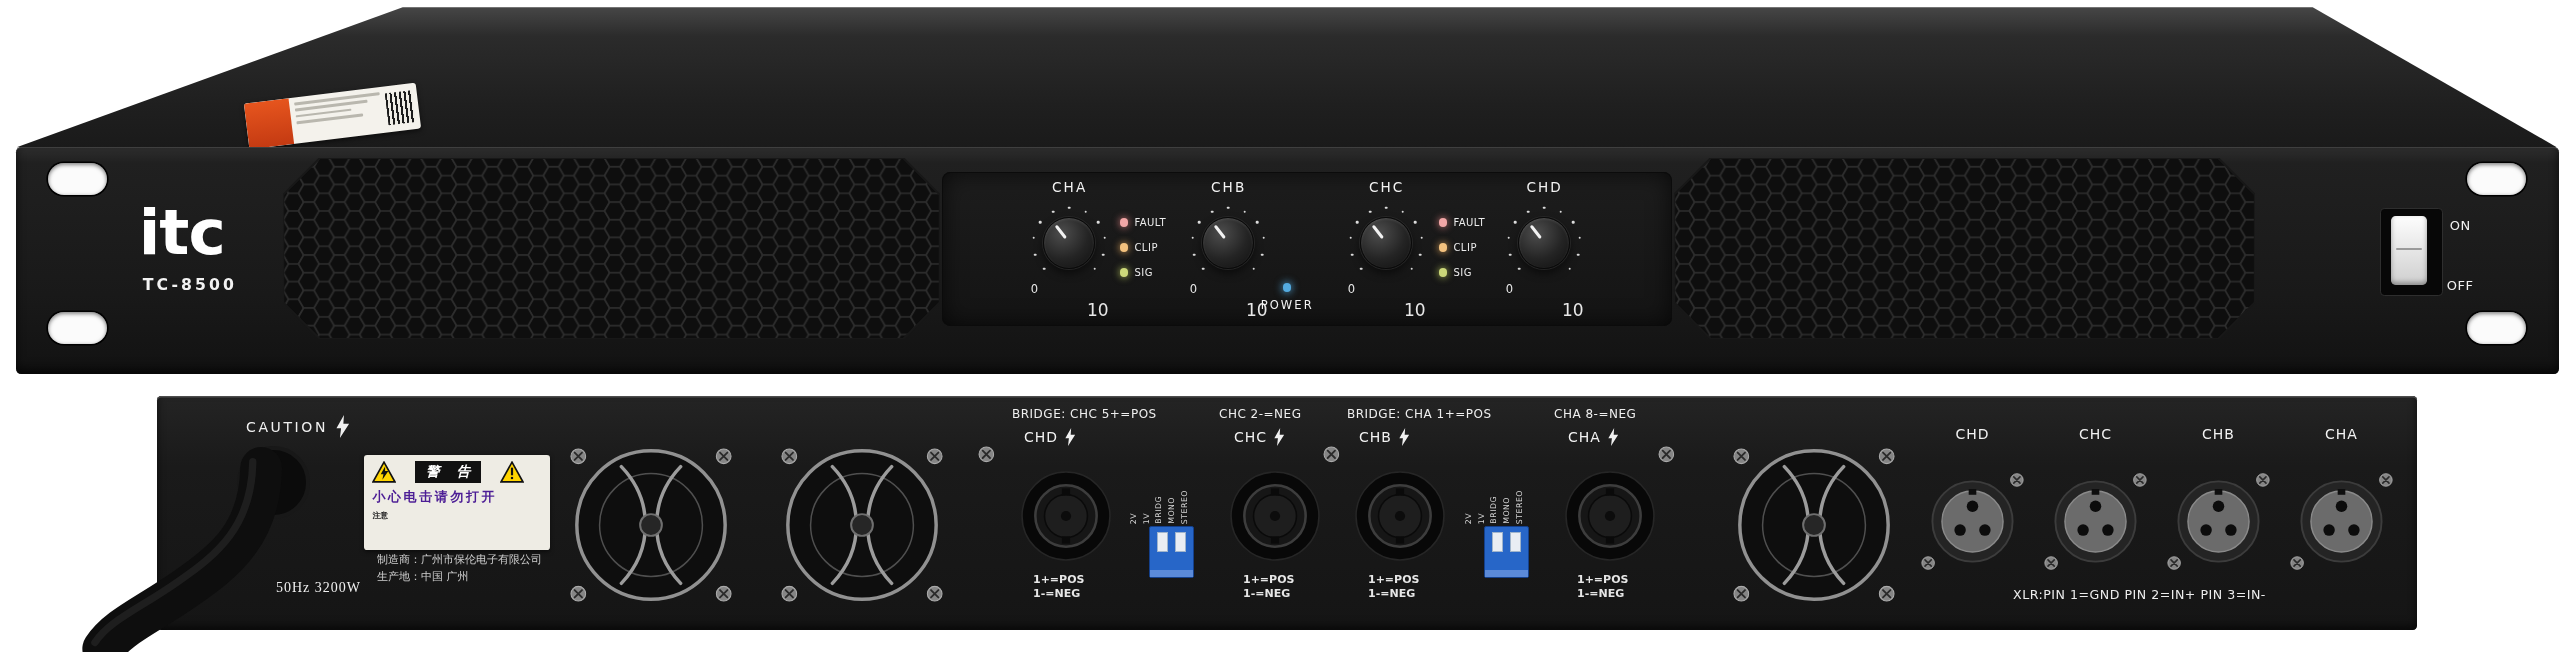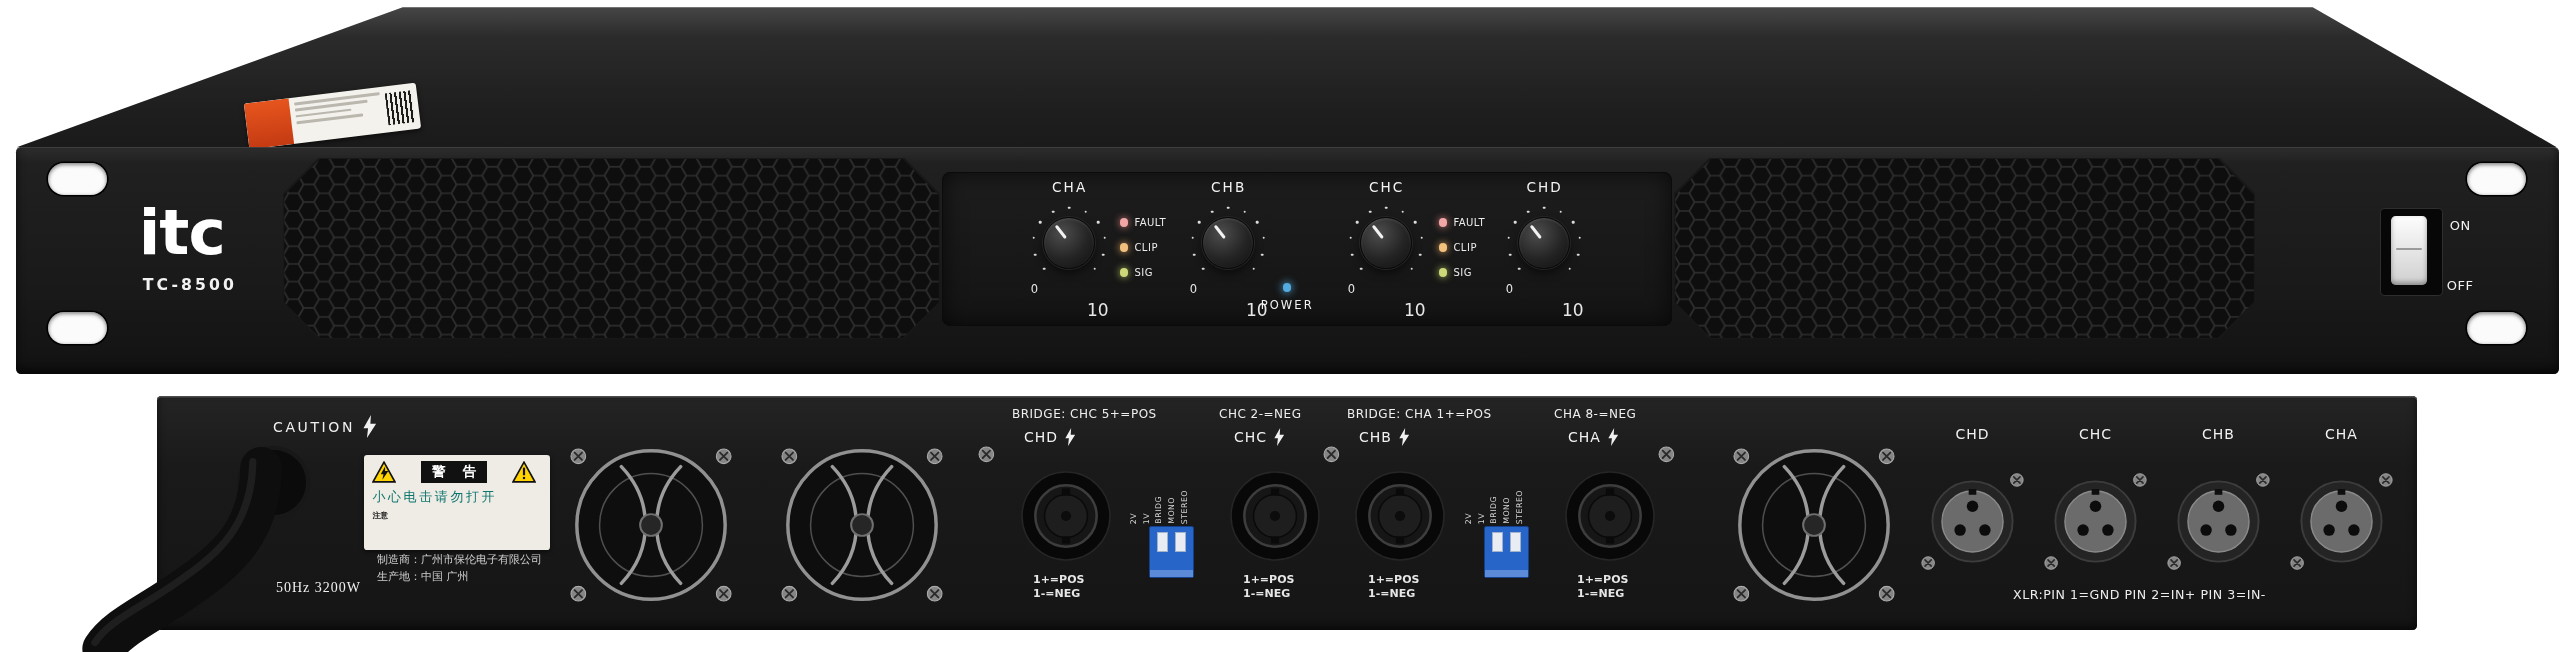--- a/index.html
+++ b/index.html
@@ -67,29 +67,29 @@
           background:linear-gradient(180deg,#fdfdfd,#cfcfcf);box-shadow:inset 0 -2.6px 5.2px rgba(0,0,0,.35);}
   .rocker::after{content:"";position:absolute;left:5.2px;right:5.2px;top:32px;height:2.1px;background:#9a9a9a;border-radius:1px;}
   .sw-on{position:absolute;left:2434px;top:71px;font-size:13px;color:#f2f2f2;letter-spacing:0.5px;}
   .sw-off{position:absolute;left:2431px;top:131px;font-size:13px;color:#f2f2f2;letter-spacing:0.5px;}
 
   
   .rear{position:absolute;left:157px;top:396px;width:2260px;height:234px;border-radius:4.2px;
         background:linear-gradient(180deg,#242424,#1a1a1a 30%,#151515);
         box-shadow:inset 0 1.6px 0 #4d4d4d, inset 0 -4.2px 8.4px rgba(0,0,0,.6);}
   .caution{position:absolute;left:89px;top:19px;display:flex;align-items:center;gap:8.4px;
-           font-size:14px;letter-spacing:2.6px;color:#f0f0f0;margin-left:27px;}
+           font-size:14px;letter-spacing:2.6px;color:#f0f0f0;}
   .gland{position:absolute;left:80px;top:50px;width:65px;height:65px;border-radius:50%;
          background:#0b0b0b;border:4.2px solid #181818;}
   .warn{position:absolute;left:207px;top:59px;width:186px;height:95px;background:#eeece4;border-radius:3.1px;
         padding:6.3px 8.4px;box-sizing:border-box;display:flex;flex-direction:column;gap:4.2px;
         box-shadow:0 1.6px 4.2px rgba(0,0,0,.5);}
-  .wrow1{display:flex;align-items:center;gap:25px;}
+  .wrow1{display:flex;align-items:center;gap:19px;font-style:italic;}
   .wtitle{background:#111;color:#fff;font-size:13.6px;font-weight:bold;letter-spacing:6.3px;padding:2.1px 4.2px 2.1px 10.5px;}
-  .wred{color:#0f766e;font-size:13px;font-weight:normal;letter-spacing:2.6px;}
+  .wred{color:#4c1d95;font-size:13px;font-weight:bold;letter-spacing:2.6px;}
   .wnote{display:flex;gap:5.2px;align-items:flex-start;flex-direction:column;}
   .wnlabel{font-size:7.8px;color:#222;font-weight:bold;}
   .wbars{flex:1;display:flex;flex-direction:column;gap:3.7px;padding-top:1.6px;}
   .wbars i{height:3.1px;background:#9b9b93;border-radius:1px;}
   .wbars i:nth-child(2){width:92%;}
   .wbars i:nth-child(3){width:70%;}
   .maker{position:absolute;left:220px;top:155px;font-size:11px;color:#cfcfcf;line-height:17.3px;}
   .rating{position:absolute;left:119px;top:184px;font-size:14px;color:#f0f0f0;letter-spacing:1px;font-family:Liberation Serif, serif;}
 
   .bhdr{position:absolute;top:10.5px;font-size:12px;color:#efefef;letter-spacing:0.5px;}

